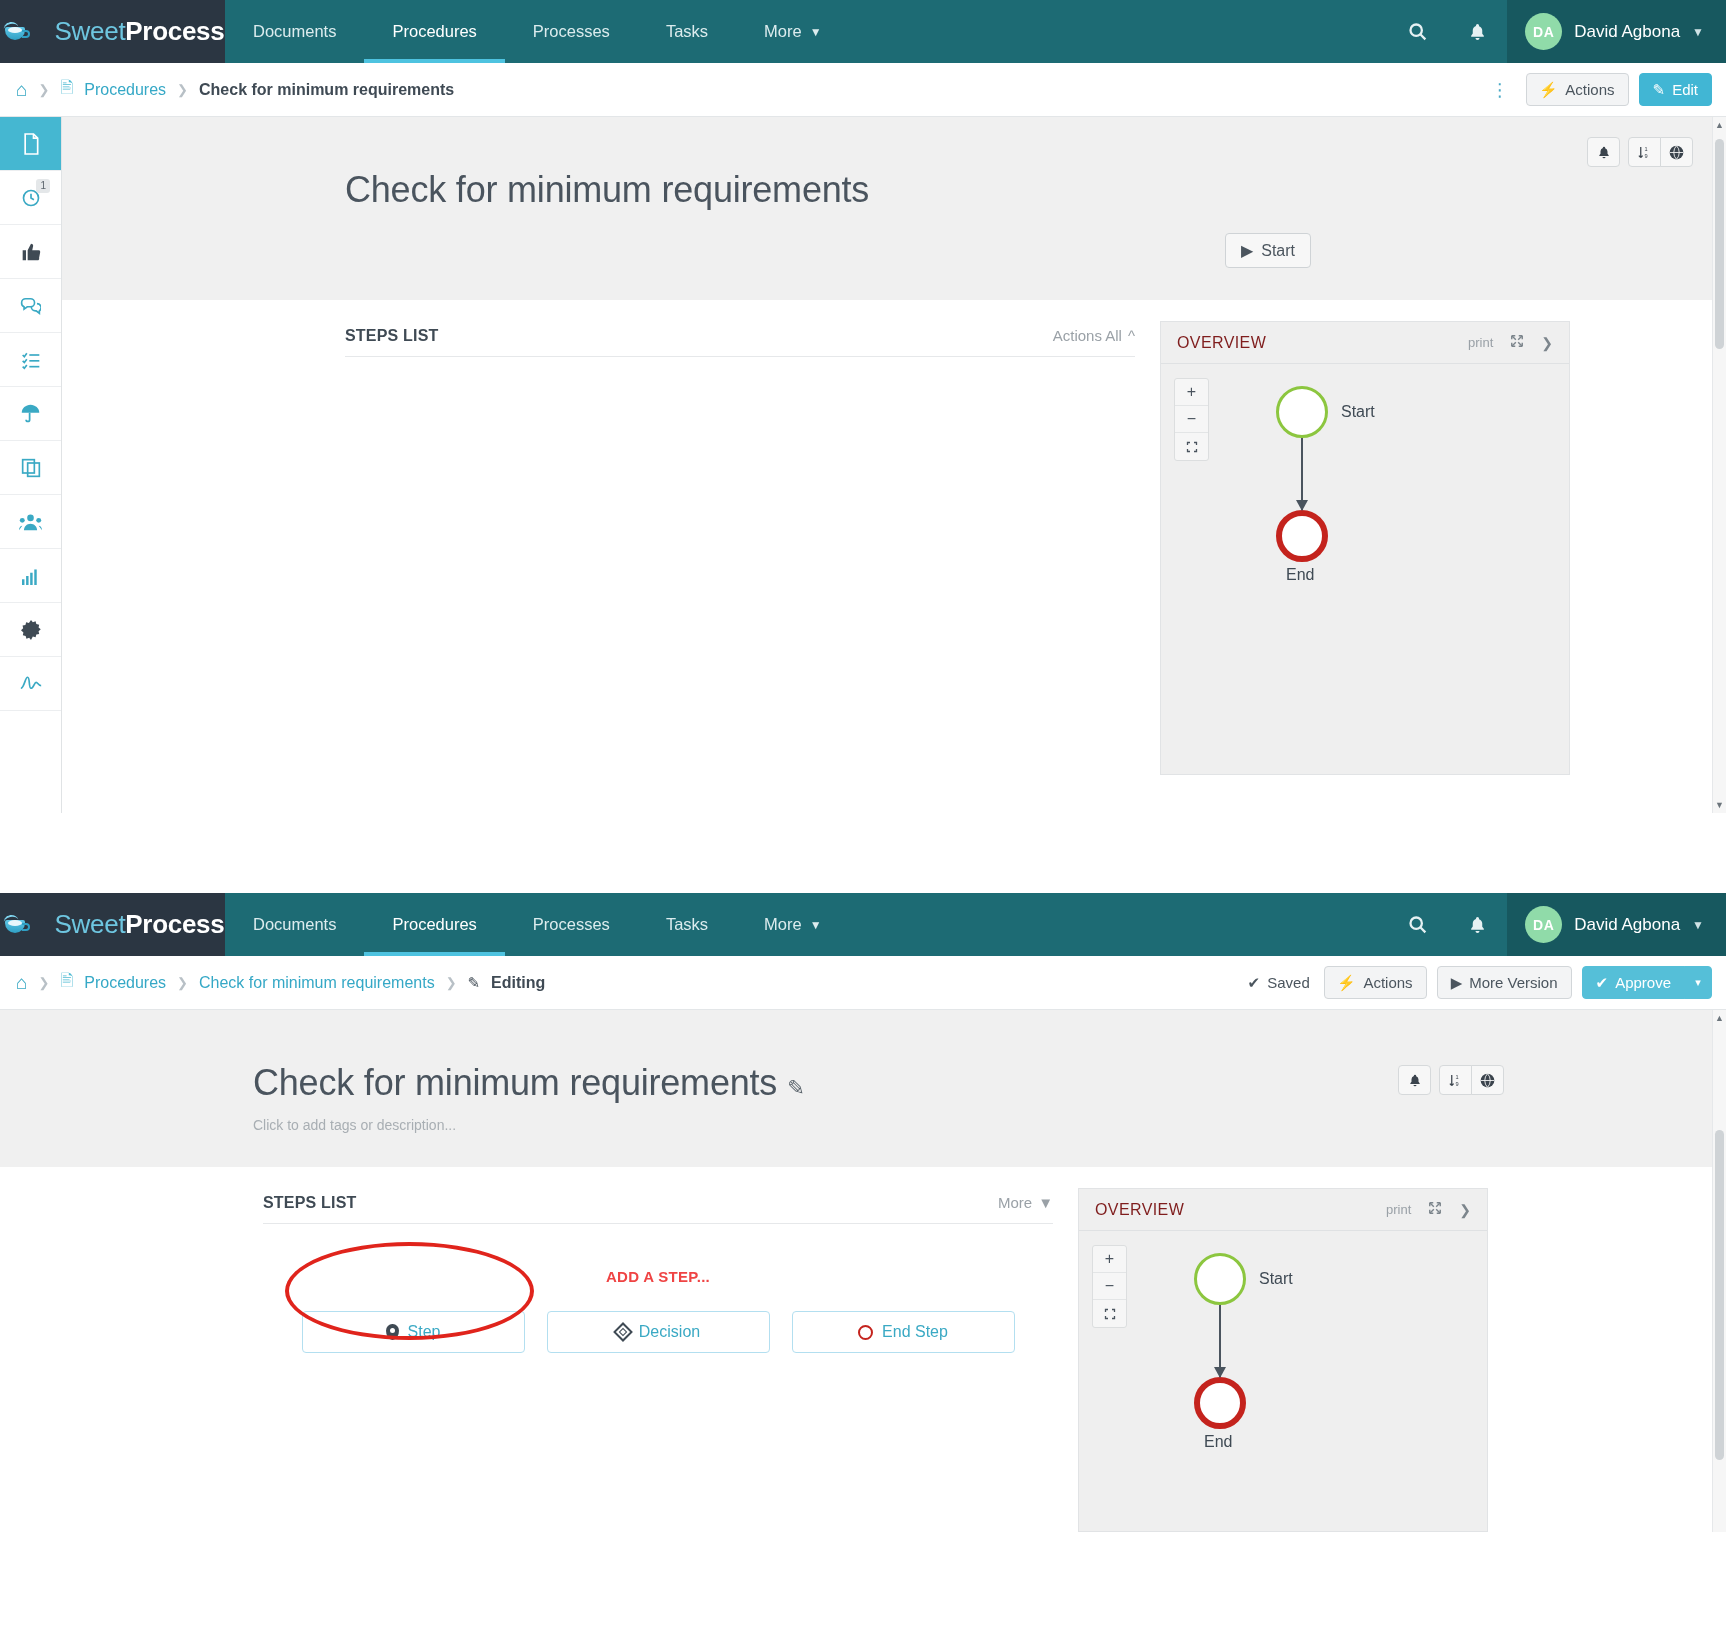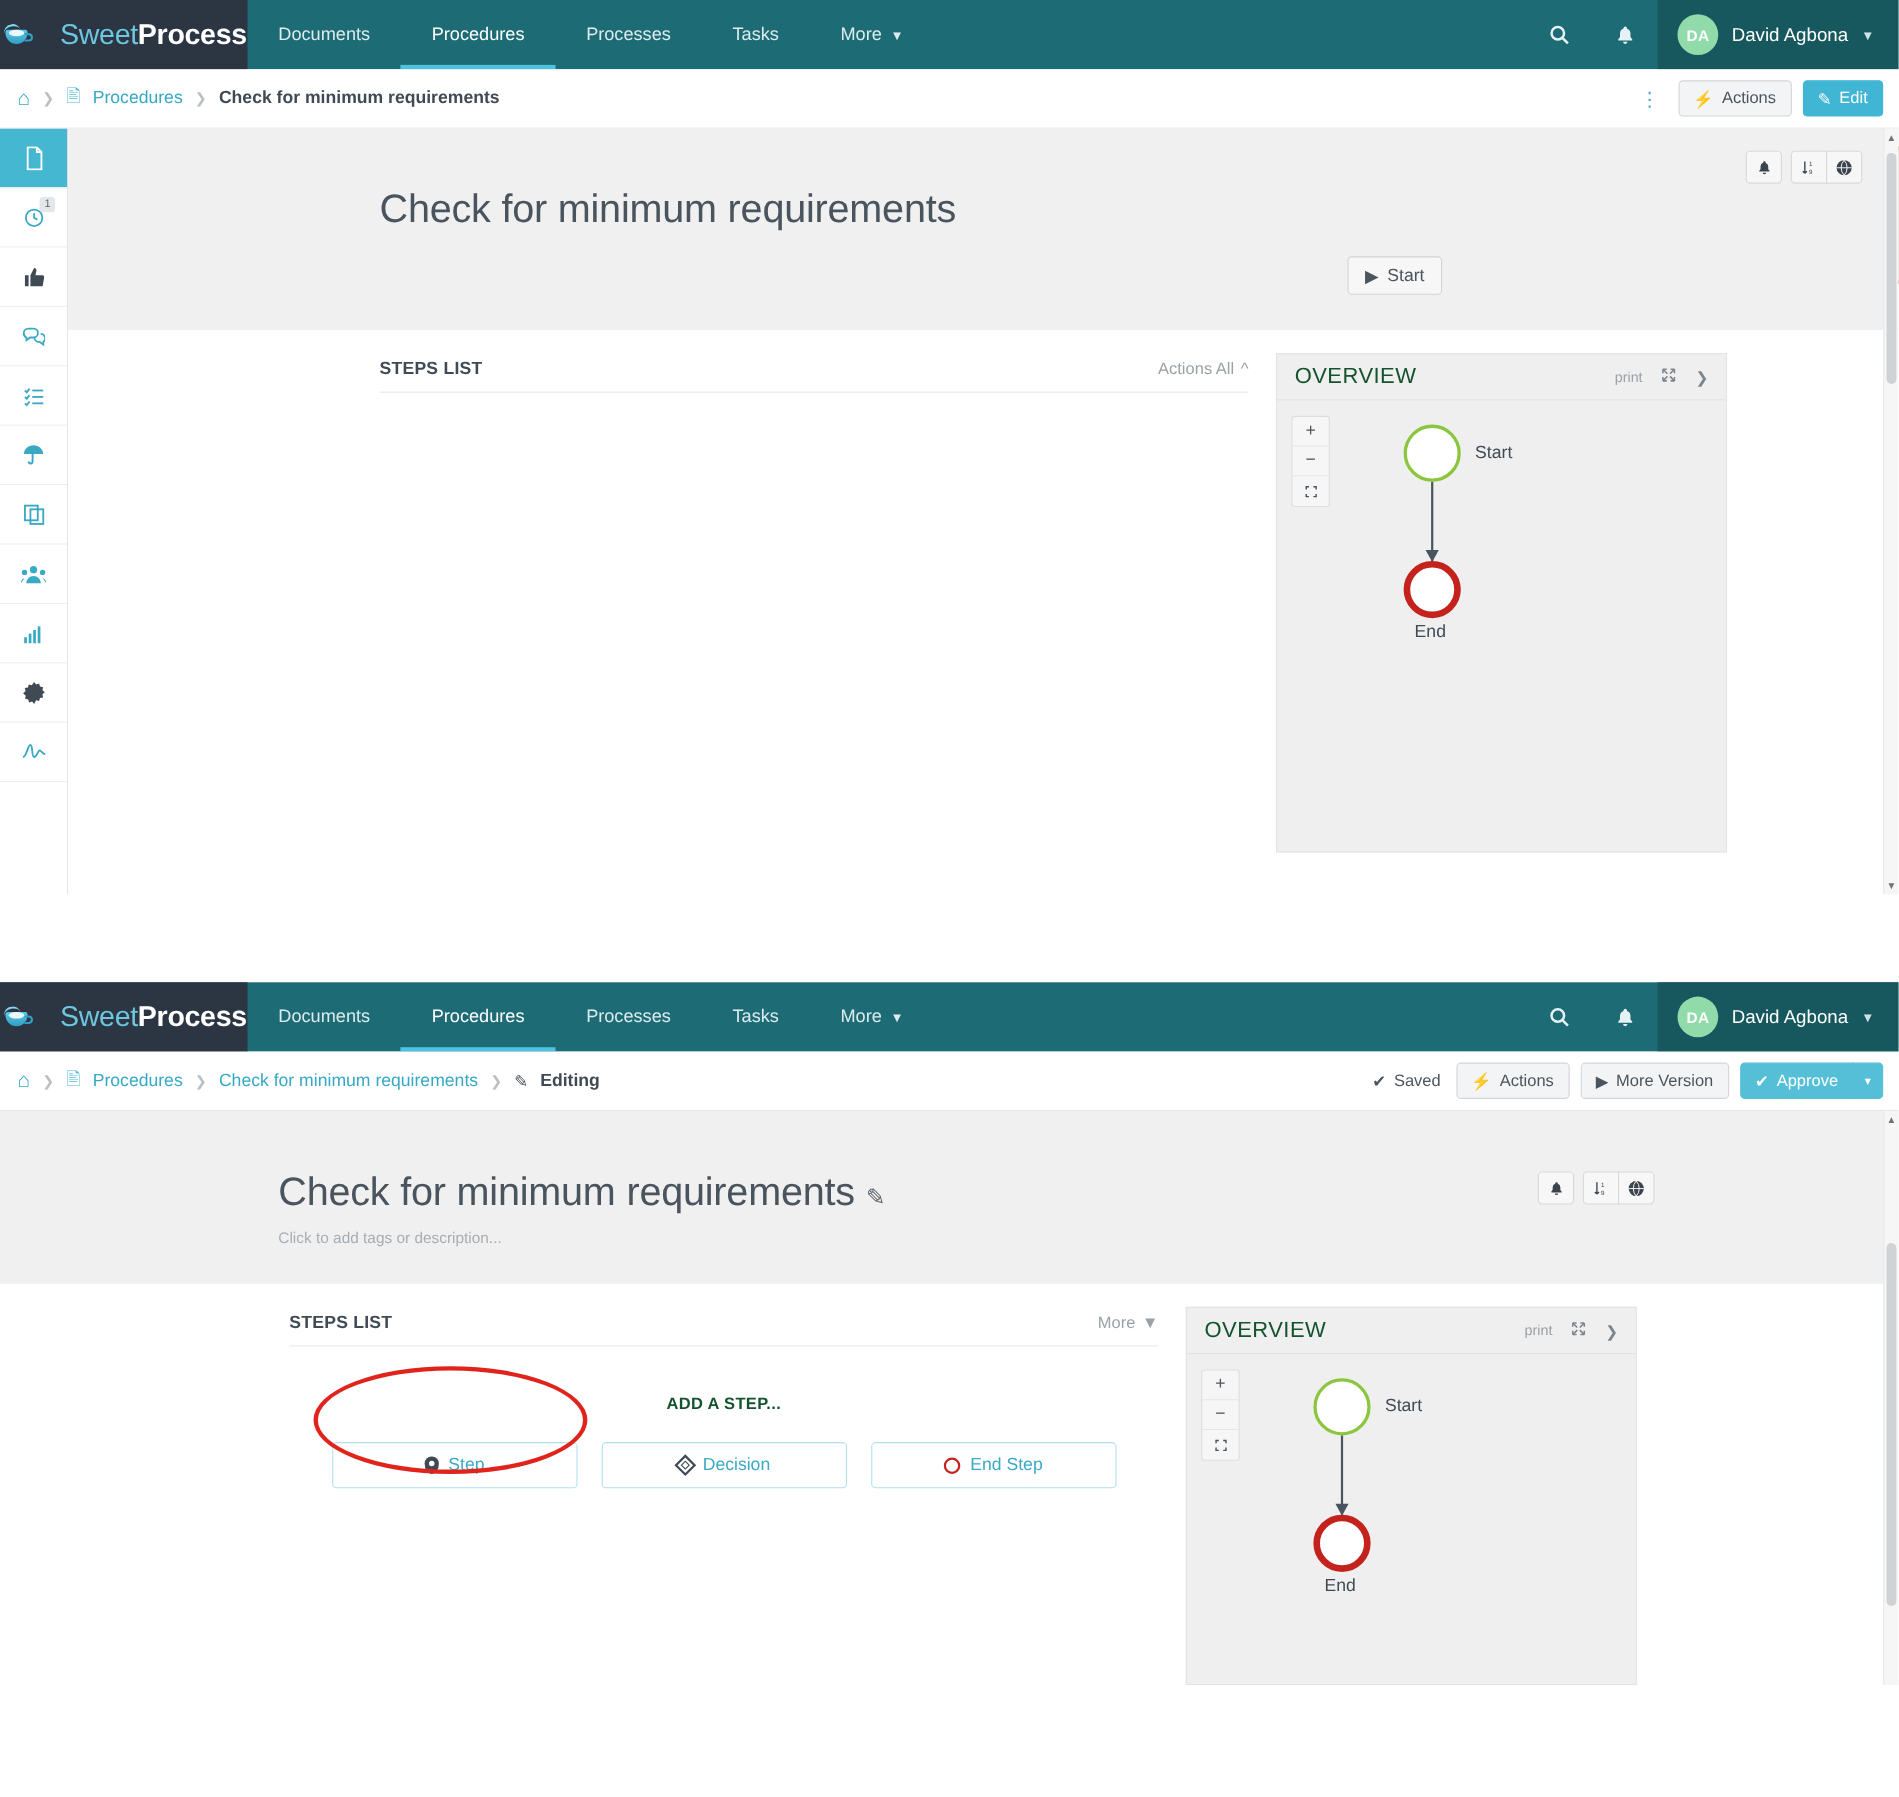--- a/index.html
+++ b/index.html
@@ -189,21 +189,21 @@
     font-size: 16px; font-weight: 700; color: #3f4a54;
     letter-spacing: 0.2px;
   }
   .steps-action {
     margin-left: auto; font-size: 15px; color: #9aa1a7; cursor: pointer;
     display: flex; align-items: center; gap: 6px;
   }
 
   .addstep-wrap { position: relative; padding-top: 44px; text-align: center; }
   .addstep-label {
-    font-size: 15px; font-weight: 700; color: #14532d; letter-spacing: 0.3px;
+    font-size: 15px; font-weight: 700; color: #ef4444; letter-spacing: 0.3px;
   }
   .addstep-btns { display: flex; gap: 22px; justify-content: center; margin-top: 26px; }
   .step-btn {
     flex: 0 0 223px; height: 42px; border: 1px solid #b3dff0;
     border-radius: 4px; background: #ffffff;
     display: flex; align-items: center; justify-content: center; gap: 9px;
     font-size: 16px; color: #3aa9c4; cursor: pointer;
   }
   .pin-icon {
     width: 13px; height: 16px; background: #3f4a54;
@@ -232,21 +232,21 @@
 
   
   .overview {
     flex: 0 0 410px; background: #efefef; border: 1px solid #e1e3e5;
     margin-top: 21px; align-self: flex-start;
   }
   .ov-head {
     display: flex; align-items: center; height: 42px;
     padding: 0 16px; border-bottom: 1px solid #dfe1e3;
   }
-  .ov-title { font-size: 20px; color: #14532d; letter-spacing: 0.4px; }
+  .ov-title { font-size: 16px; color: #7f1d1d; letter-spacing: 0.4px; }
   .ov-tools { margin-left: auto; display: flex; align-items: center; gap: 17px; }
   .ov-print { font-size: 13px; color: #9aa1a7; cursor: pointer; }
   .ov-ic { font-size: 14px; color: #7c858c; cursor: pointer; }
   .ov-canvas { position: relative; height: 410px; }
   .zoom-ctrl {
     position: absolute; left: 13px; top: 14px; width: 35px;
     border: 1px solid #dcdedf; border-radius: 3px; background: #f6f6f6;
     overflow: hidden;
   }
   .zoom-btn {

